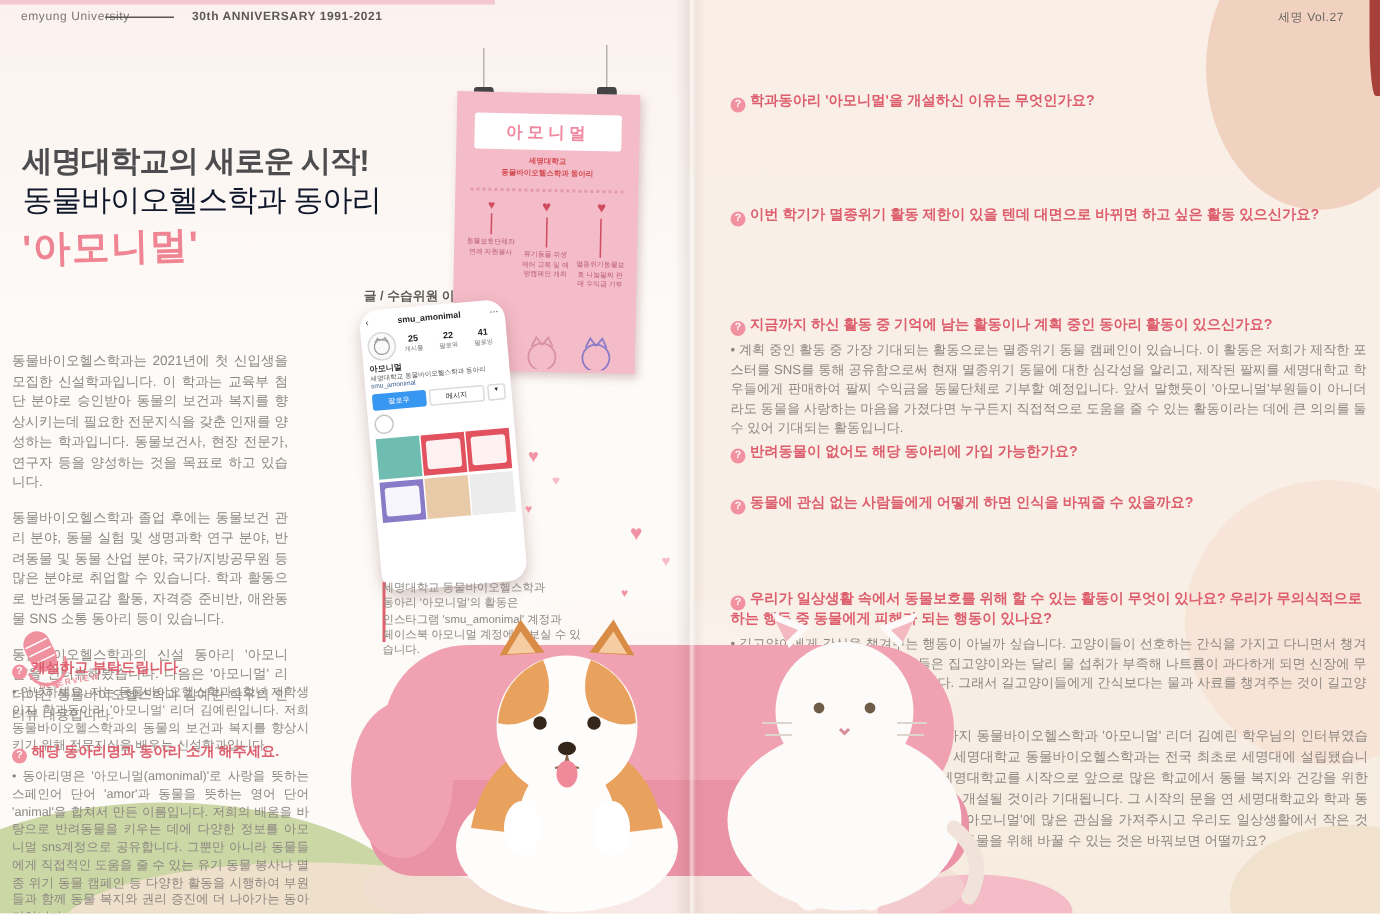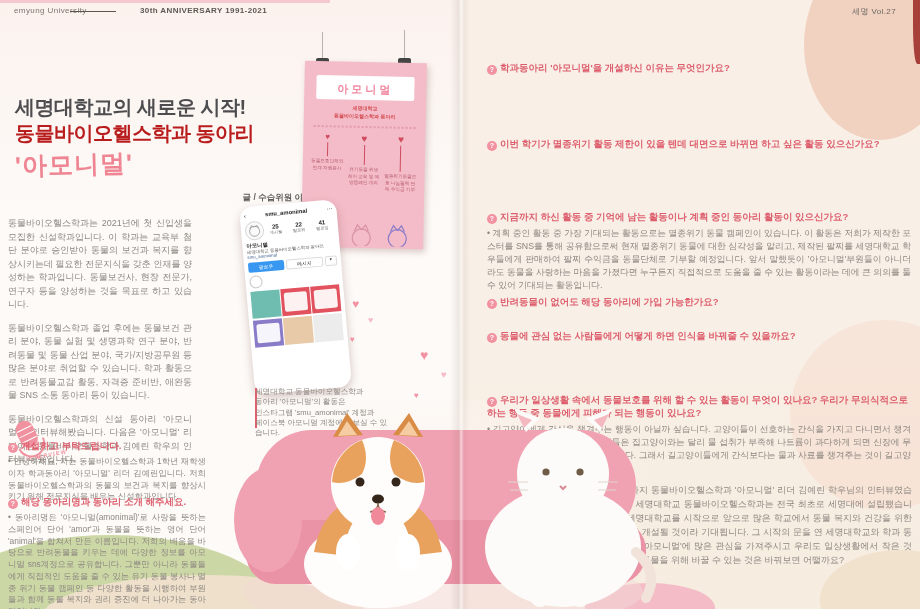--- a/index.html
+++ b/index.html
@@ -14,21 +14,21 @@
   
   .hdr{font-size:8px;color:#7a7672;letter-spacing:.4px;}
   .hdr-rule{left:70px;top:11px;width:46px;height:1px;background:#5a5650;}
   .hdr-ann{font-weight:bold;color:#5c5854;}
   
   .corner-peach{right:-34px;top:-50px;width:150px;height:190px;border-radius:50%;background:#f1d2c1;}
   .corner-red{right:0;top:0;width:7px;height:64px;background:#a8403a;border-radius:0 0 0 60%;}
   .soft-circle{right:-60px;top:320px;width:190px;height:190px;border-radius:50%;background:#f7dccd;opacity:.55;}
   
   .title1{font-size:20px;font-weight:800;color:#4d4d50;letter-spacing:-.5px;}
-  .title2{font-size:20px;font-weight:700;color:#b91c1c;letter-spacing:-.5px;}
+  .title2{font-size:20px;font-weight:400;color:#0f172a;letter-spacing:-.5px;}
   .title3{font-size:25px;font-weight:800;color:#ef8492;letter-spacing:1px;transform:rotate(-1.5deg);}
   .byline{font-size:8.5px;font-weight:bold;color:#5f5b57;text-align:right;width:140px;}
   
   .body-txt{font-size:9px;line-height:1.5;color:#8d8781;text-align:justify;}
   .body-txt p{margin:0 0 10px 0;}
   
   .int-label{font-size:5.5px;font-weight:bold;color:#f093a1;letter-spacing:1.2px;transform:rotate(-10deg);}
   
   .qa-block{width:424px;}
   .qa-block.narrow{width:198px;}
@@ -102,30 +102,30 @@
   <div class="abs corner-red"></div>
   <div class="abs soft-circle"></div>
   <div class="abs wave-green"></div>
   <div class="abs wave-cream"></div>
   <div class="abs wave-cream2"></div>
   <div class="abs blob-pink"></div>
   <div class="abs photo-bg"></div>
 
   <div class="abs hdr" style="left:14px;top:6px;">emyung University</div>
   <div class="abs hdr-rule"></div>
-  <div class="abs hdr hdr-ann" style="left:140px;top:6px;">30th ANNIVERSARY 1991-2021</div>
+  <div class="abs hdr hdr-ann" style="left:128px;top:6px;">30th ANNIVERSARY 1991-2021</div>
   <div class="abs hdr" style="left:852px;top:6px;color:#6b6762;">세명 Vol.27</div>
 
   <div class="abs title1" style="left:15px;top:94px;">세명대학교의 새로운 시작!</div>
   <div class="abs title2" style="left:15px;top:120px;">동물바이오헬스학과 동아리</div>
   <div class="abs title3" style="left:15px;top:148px;">'아모니멀'</div>
 
   <div class="abs byline" style="left:180px;top:192px;">글 / 수습위원 이지연</div>
 
-  <div class="abs body-txt" style="left:8px;top:217px;width:184px;">
+  <div class="abs body-txt" style="left:8px;top:234px;width:184px;">
     <p>동물바이오헬스학과는 2021년에 첫 신입생을 모집한 신설학과입니다. 이 학과는 교육부 첨단 분야로 승인받아 동물의 보건과 복지를 향상시키는데 필요한 전문지식을 갖춘 인재를 양성하는 학과입니다. 동물보건사, 현장 전문가, 연구자 등을 양성하는 것을 목표로 하고 있습니다.</p>
     <p>동물바이오헬스학과 졸업 후에는 동물보건 관리 분야, 동물 실험 및 생명과학 연구 분야, 반려동물 및 동물 산업 분야, 국가/지방공무원 등 많은 분야로 취업할 수 있습니다. 학과 활동으로 반려동물교감 활동, 자격증 준비반, 애완동물 SNS 소통 동아리 등이 있습니다.</p>
     <p>동물바이오헬스학과의 신설 동아리 '아모니멀'을 인터뷰해봤습니다. 다음은 '아모니멀' 리더이신 동물바이오헬스학과 김예린 학우의 인터뷰 내용입니다.</p>
   </div>
 
   <div class="abs string" style="left:322px;top:32px;height:30px;"></div>
   <div class="abs string" style="left:404px;top:30px;height:30px;"></div>
   <div class="abs clip" style="left:316px;top:58px;"></div>
   <div class="abs clip" style="left:398px;top:58px;"></div>
   <div class="abs poster">

